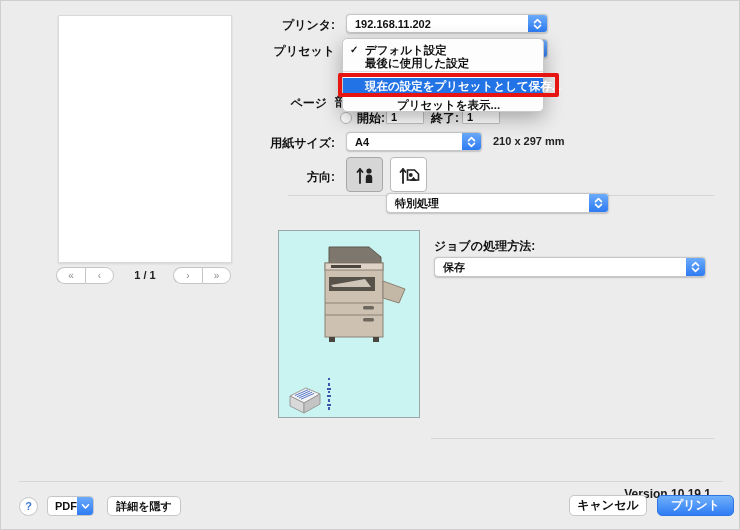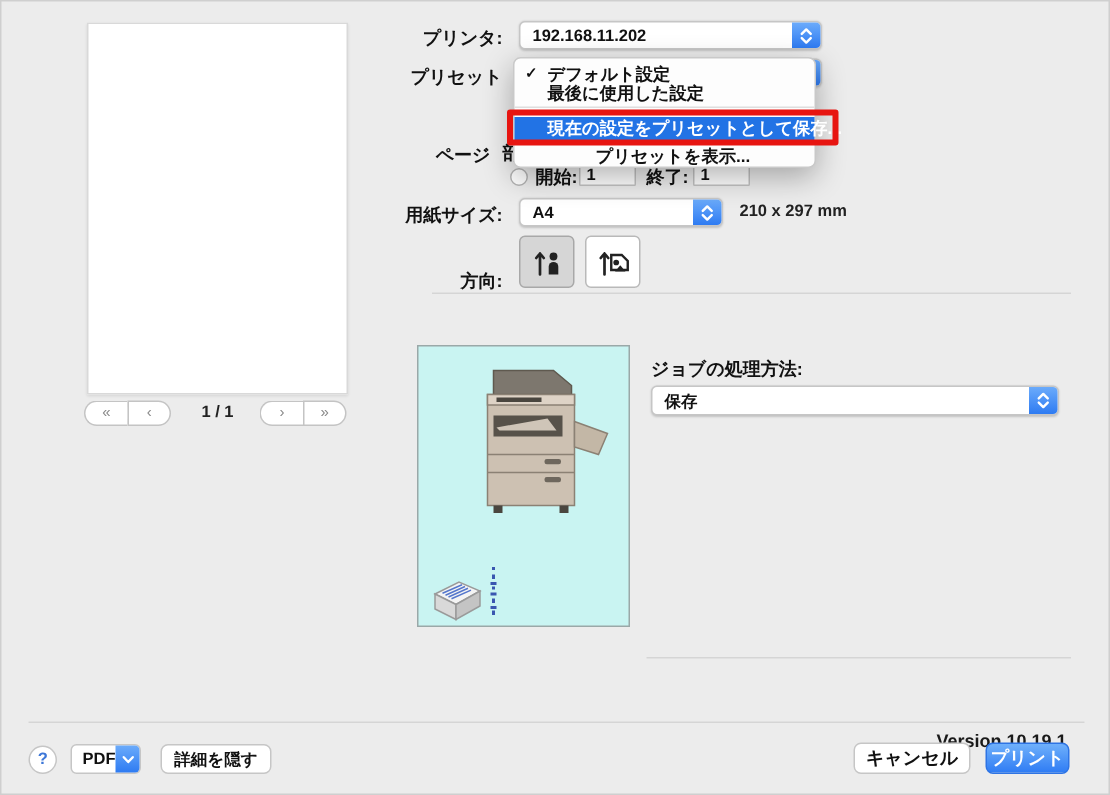--- a/index.html
+++ b/index.html
@@ -103,38 +103,46 @@
   <div class="popup" style="left:345px;top:131px;width:136px;height:19px;">
     <span>A4</span>
     <span class="chev">
       <svg width="9" height="12" viewBox="0 0 9 12">
           <path d="M1.5 4.6 4.5 1.6 7.5 4.6M1.5 7.4 4.5 10.4 7.5 7.4" stroke="#fff" stroke-width="1.6" fill="none" stroke-linecap="round" stroke-linejoin="round"></path>
         </svg>
     </span>
   </div>
   <div class="abs" style="left:492px;top:134px;font-size:11px;font-weight:600;color:#222;">210 x 297 mm</div>
 
-  <div class="lbl r" style="right:404px;top:178px;">方向:</div>
+  <div class="lbl r" style="right:404px;top:168px;">方向:</div>
   <div class="obtn sel" style="left:345px;top:156px;">
     <svg width="26" height="26" viewBox="0 0 26 26">
       <path d="M8 21 V7 M8 7 L5.5 10 M8 7 L10.5 10" stroke="#222" stroke-width="1.8" fill="none" stroke-linecap="round"></path>
       <circle cx="17" cy="9" r="2.6" fill="#222"></circle>
       <path d="M13.8 21 v-5.2 a3.2 3.2 0 0 1 6.4 0 V21 z" fill="#222"></path>
     </svg>
   </div>
   <div class="obtn" style="left:389px;top:156px;">
     <svg width="26" height="26" viewBox="0 0 26 26">
       <path d="M7 21 V7 M7 7 L4.5 10 M7 7 L9.5 10" stroke="#222" stroke-width="1.8" fill="none" stroke-linecap="round"></path>
       <path d="M11.5 8 h7 l4 4 v6 h-11 z" fill="none" stroke="#222" stroke-width="1.6"></path>
       <circle cx="14.8" cy="13" r="1.9" fill="#222"></circle>
       <path d="M14 19 h7 l-3.5-4.2 z" fill="#222"></path>
     </svg>
   </div>
 
   <div class="divider" style="left:287px;top:194px;width:426px;"></div>
+  <div class="popup" style="left:385px;top:192px;width:223px;height:20px;z-index:1;">
+    <span>特別処理</span>
+    <span class="chev">
+      <svg width="9" height="12" viewBox="0 0 9 12">
+          <path d="M1.5 4.6 4.5 1.6 7.5 4.6M1.5 7.4 4.5 10.4 7.5 7.4" stroke="#fff" stroke-width="1.6" fill="none" stroke-linecap="round" stroke-linejoin="round"></path>
+        </svg>
+    </span>
+  </div>
 
   <div id="cyan">
     <svg width="112" height="110" viewBox="0 0 112 110" style="position:absolute;left:26px;top:10px;">
       <rect x="20" y="22" width="58" height="74" fill="#cdc1b2" stroke="#8b8174" stroke-width="1"></rect>
       <path d="M24 6 h40 l12 10 v6 H24 z" fill="#7d776e" stroke="#5f594f" stroke-width="1"></path>
       <rect x="20" y="22" width="58" height="7" fill="#b4a render998" fill-opacity="0"></rect>
       <rect x="20" y="22" width="58" height="7" fill="#ded3c6" stroke="#8b8174" stroke-width="1"></rect>
       <rect x="26" y="24" width="30" height="3" fill="#4a463f"></rect>
       <path d="M24 36 h46 v14 h-46 z" fill="#57524a"></path>
       <path d="M26 44 l34 -6 6 8 H28 z" fill="#cfc5b8"></path>
@@ -175,21 +183,21 @@
   <div id="pdfbtn">
     <span>PDF</span>
     <span class="chev">
       <svg width="9" height="7" viewBox="0 0 9 7">
           <path d="M1.5 1.8 4.5 5 7.5 1.8" stroke="#fff" stroke-width="1.6" fill="none" stroke-linecap="round" stroke-linejoin="round"></path>
         </svg>
     </span>
   </div>
   <div class="btn" style="left:106px;top:495px;width:74px;height:20px;font-size:11px;">詳細を隠す</div>
   <div class="btn" style="left:568px;top:494px;width:78px;height:21px;">キャンセル</div>
-  <div class="btn blue" style="left:656px;top:494px;width:56px;height:21px;">プリント</div>
+  <div class="btn blue" style="left:656px;top:494px;width:77px;height:21px;">プリント</div>
 
   <div id="menu">
     <div class="mitem" style="top:4px;">
       <span class="mcheck">✓</span>
       <span>デフォルト設定</span>
     </div>
     <div class="mitem" style="top:17px;">
       <span>最後に使用した設定</span>
     </div>
     <div class="msep" style="top:32px;"></div>

